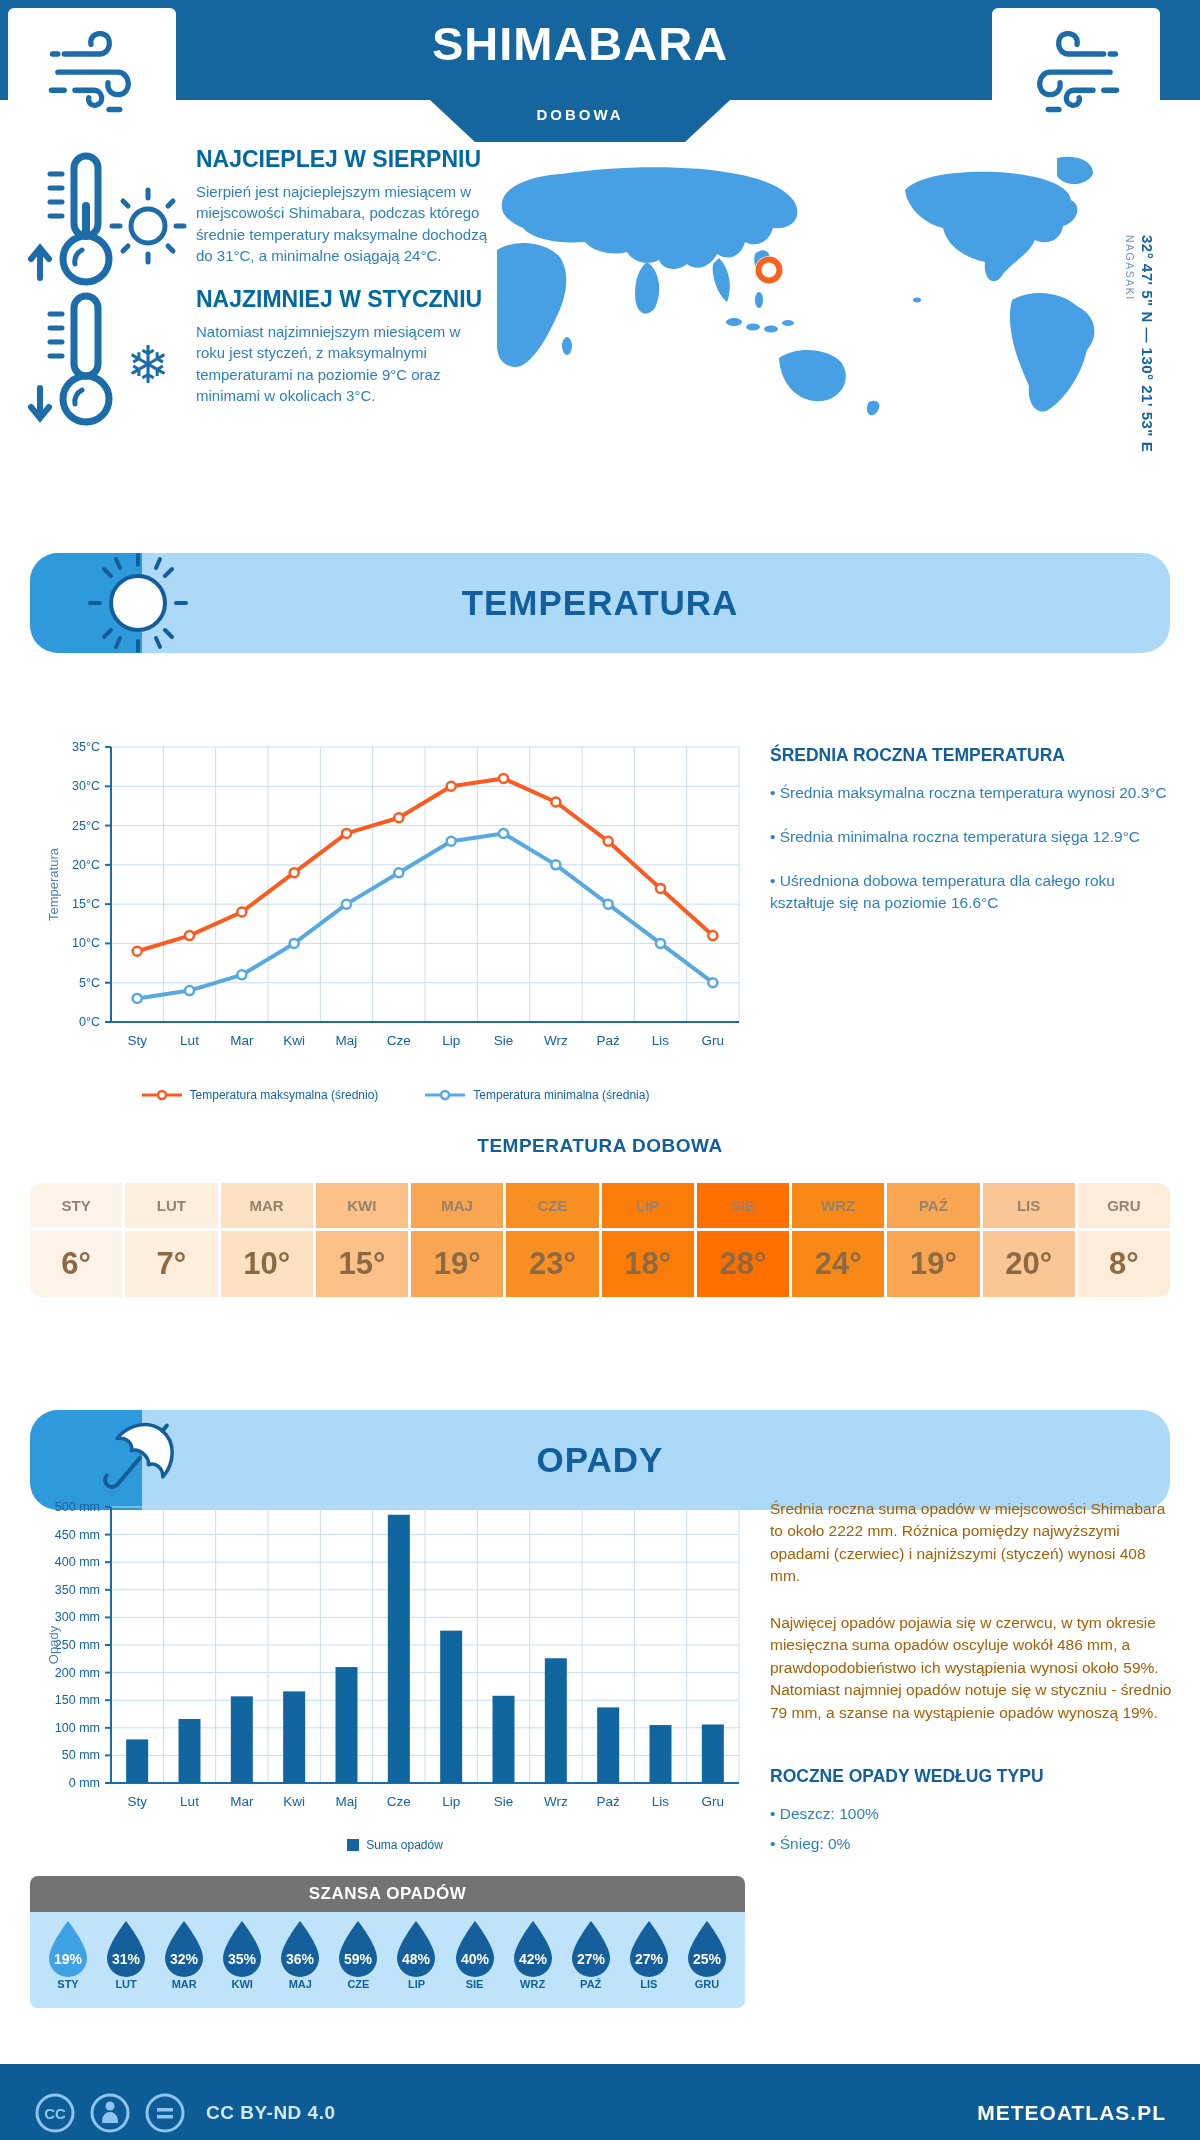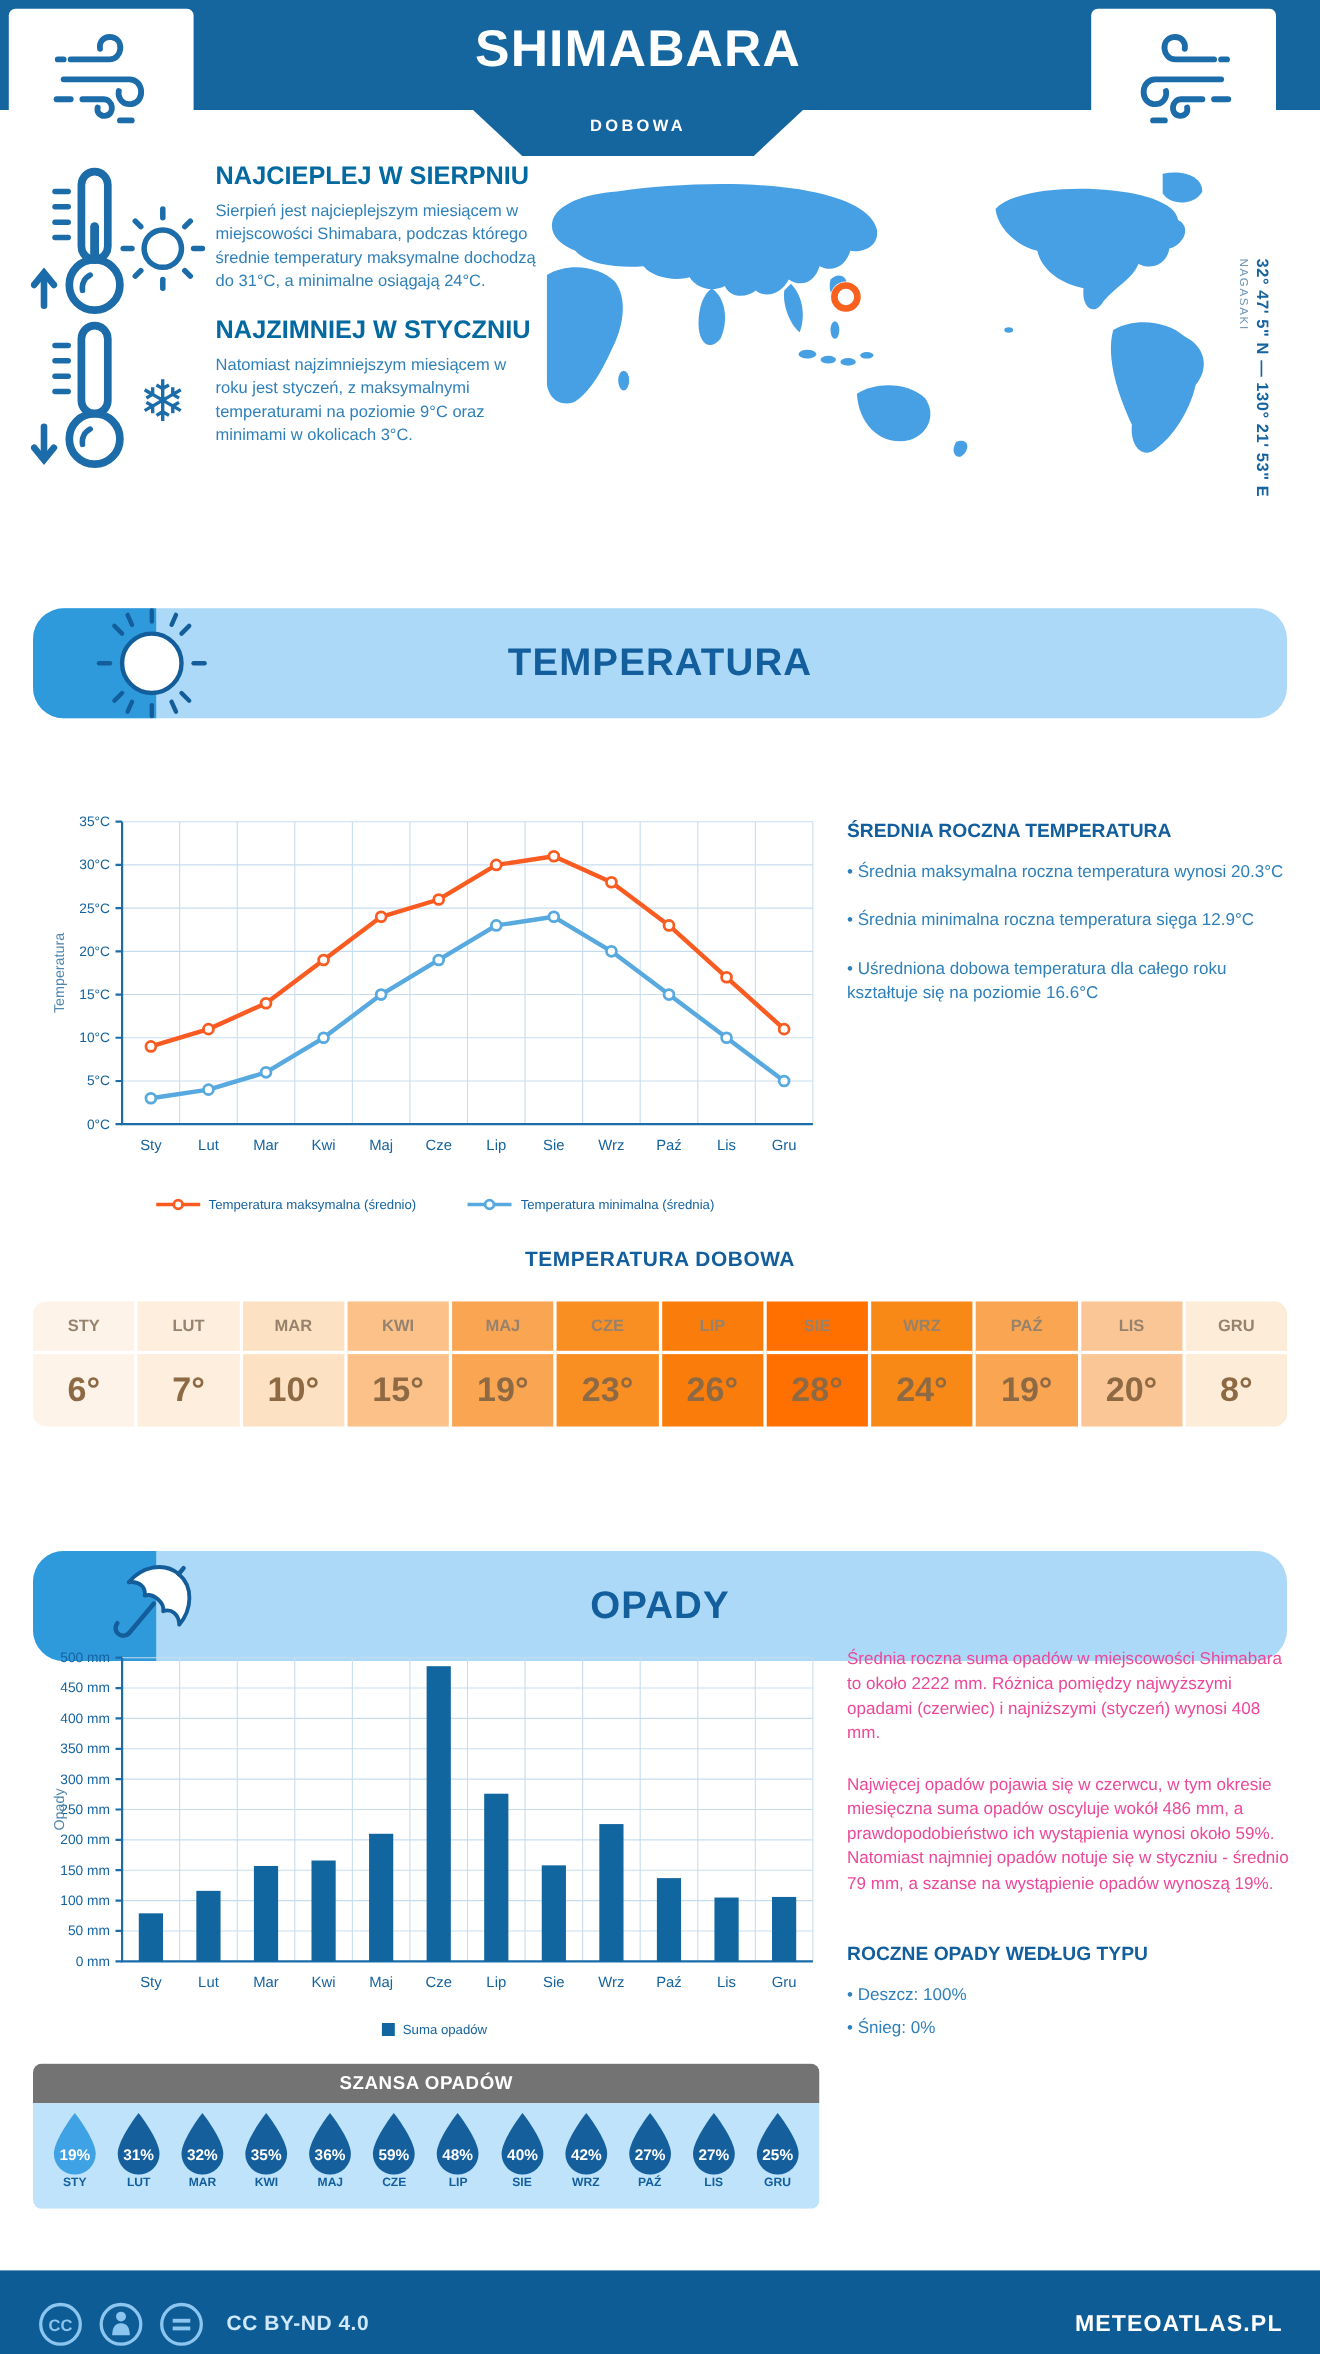--- a/index.html
+++ b/index.html
@@ -36,21 +36,21 @@
   .band-icon{position:absolute;left:52px;top:-6px;}
   
   .chart-svg{position:absolute;left:45px;}
   .legend{position:absolute;left:45px;width:700px;display:flex;justify-content:center;gap:46px;
           align-items:center;}
   .legend .item{display:flex;align-items:center;gap:7px;}
   .lg-text{font-size:12px;color:#15639F;}
   .side-col{position:absolute;left:770px;width:402px;}
   .side-head{font-size:17.5px;font-weight:800;color:#135E9C;margin:0 0 16px 0;}
   .side-bullet{font-size:15.5px;line-height:1.42;color:#2F80B9;margin:0 0 22px 0;}
-  .side-para{font-size:15.5px;line-height:1.45;color:#ec4899;margin:0 0 24px 0;}
+  .side-para{font-size:15.5px;line-height:1.45;color:#a16207;margin:0 0 24px 0;}
   
   .dt-head{position:absolute;left:0;top:1135px;width:100%;text-align:center;font-size:19px;
            font-weight:800;color:#135E9C;letter-spacing:0.5px;}
   .dt-table{position:absolute;left:30px;top:1183px;width:1140px;display:grid;
             grid-template-columns:repeat(12,1fr);gap:3px;background:#fff;border-radius:12px;overflow:hidden;}
   .dt-col{display:flex;flex-direction:column;}
   .dt-month{height:45px;display:flex;align-items:center;justify-content:center;font-size:15px;
             font-weight:bold;color:#97826D;border-bottom:3px solid #fff;}
   .dt-val{height:66px;display:flex;align-items:center;justify-content:center;font-size:31px;
           font-weight:bold;color:#8E6A44;}
@@ -337,21 +337,21 @@
       <div class="dt-col" style="background: rgb(250, 165, 81);">
         <div class="dt-month">MAJ</div>
         <div class="dt-val">19°</div>
       </div>
       <div class="dt-col" style="background: rgb(249, 143, 35);">
         <div class="dt-month">CZE</div>
         <div class="dt-val">23°</div>
       </div>
       <div class="dt-col" style="background: rgb(250, 125, 11);">
         <div class="dt-month">LIP</div>
-        <div class="dt-val">26°</div>
+        <div class="dt-val">18°</div>
       </div>
       <div class="dt-col" style="background: rgb(255, 112, 1);">
         <div class="dt-month">SIE</div>
         <div class="dt-val">28°</div>
       </div>
       <div class="dt-col" style="background: rgb(249, 137, 23);">
         <div class="dt-month">WRZ</div>
         <div class="dt-val">24°</div>
       </div>
       <div class="dt-col" style="background: rgb(250, 165, 81);">

